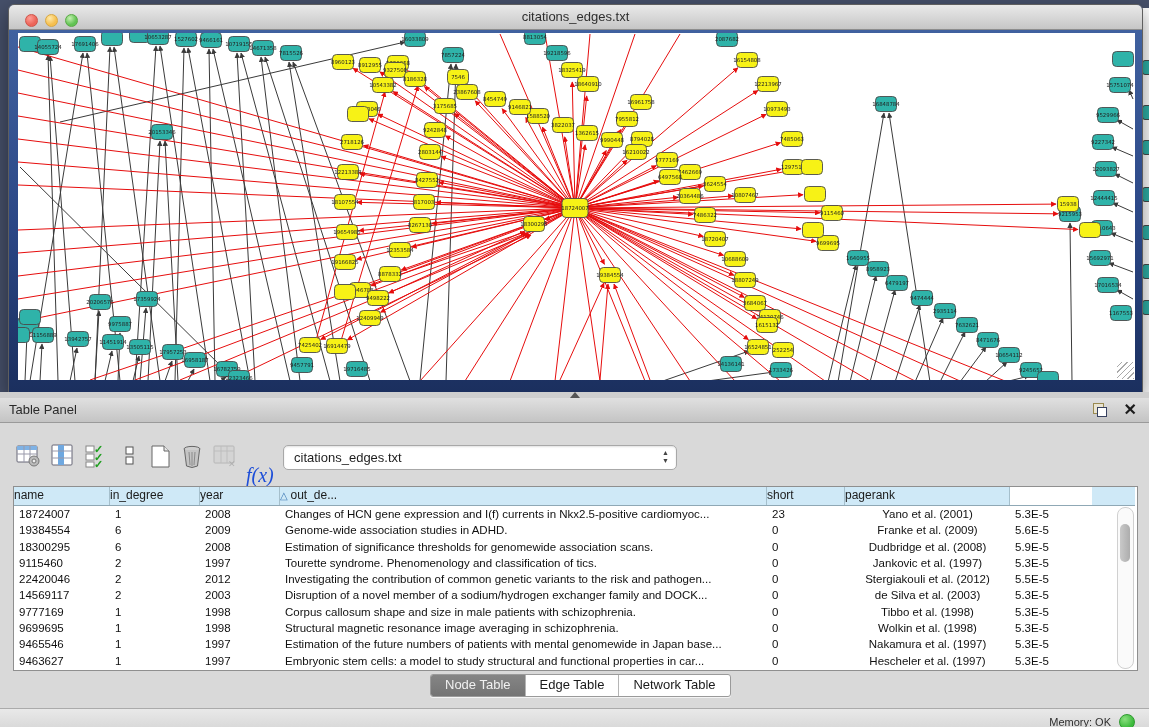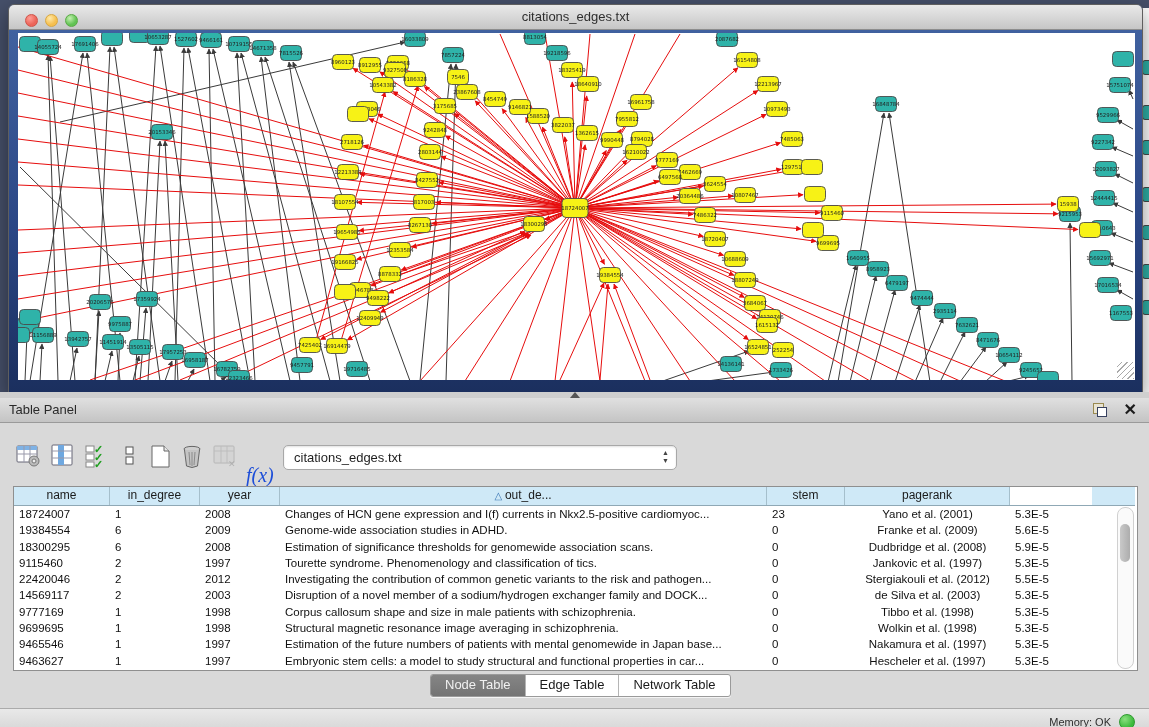--- a/index.html
+++ b/index.html
@@ -57,21 +57,21 @@
   .combo{position:absolute;left:283px;top:23px;width:392px;height:23px;background:#fff;
     border:1px solid #a8a8a8;border-radius:5px;box-shadow:inset 0 1px 2px rgba(0,0,0,.12);cursor:pointer;}
   .combo .val{position:absolute;left:10px;top:4px;font-size:13px;color:#1e1e1e;}
   .combo .steppers{position:absolute;right:7px;top:3px;font-size:7px;color:#444;line-height:8px;text-align:center;}
 
   
   .tablebox{position:absolute;left:13px;top:88px;width:1123px;height:183px;background:#fff;border:1px solid #8f8f8f;}
   .thead{position:absolute;left:0;top:0;width:1121px;height:18px;display:grid;
     grid-template-columns:96px 90px 80px 487px 78px 165px 82px 1fr;
     background:#cfe9f7;border-bottom:1px solid #8fa8b5;}
-  .th{border-right:1px solid #a5bfcc;font-size:12px;color:#1b1b1b;text-align:center;line-height:17px;
+  .th{border-right:1px solid #a5bfcc;font-size:12px;color:#1b1b1b;text-align:left;line-height:17px;
     overflow:hidden;white-space:nowrap;cursor:pointer;}
   .th:last-child{border-right:none;background:#fff;}
   .sort-tri{color:#3d78b5;font-size:10px;}
   .tbody{position:absolute;left:0;top:19px;width:1121px;height:163px;overflow:hidden;}
   .tr{display:grid;grid-template-columns:96px 90px 80px 487px 78px 165px 82px 1fr;height:16.3px;cursor:pointer;}
   .td{font-size:11.5px;color:#101010;line-height:16px;white-space:nowrap;overflow:hidden;padding-left:5px;box-sizing:border-box;}
   .td.center{text-align:center;padding-left:0;}
   .vscroll{position:absolute;right:3px;top:20px;width:15px;height:160px;background:#fafafa;border:1px solid #d0d0d0;border-radius:8px;}
   .vthumb{position:absolute;left:1.5px;top:16px;width:10px;height:38px;background:linear-gradient(90deg,#c9c9c9,#adadad);border-radius:6px;cursor:pointer;}
 
@@ -874,21 +874,21 @@
       <span class="steppers">▲<br>▼</span>
     </div>
   </div>
 
   <div class="tablebox">
     <div class="thead" id="thead">
         <div class="th">name</div>
         <div class="th">in_degree</div>
         <div class="th">year</div>
         <div class="th"><span class="sort-tri">△ </span>out_de...</div>
-        <div class="th">stem</div>
+        <div class="th">short</div>
         <div class="th">pagerank</div>
         <div class="th"></div>
       </div>
     <div class="tbody" id="tbody">
         <div class="tr">
           <div class="td">18724007</div>
           <div class="td">1</div>
           <div class="td">2008</div>
           <div class="td">Changes of HCN gene expression and I(f) currents in Nkx2.5-positive cardiomyoc...</div>
           <div class="td">23</div>

